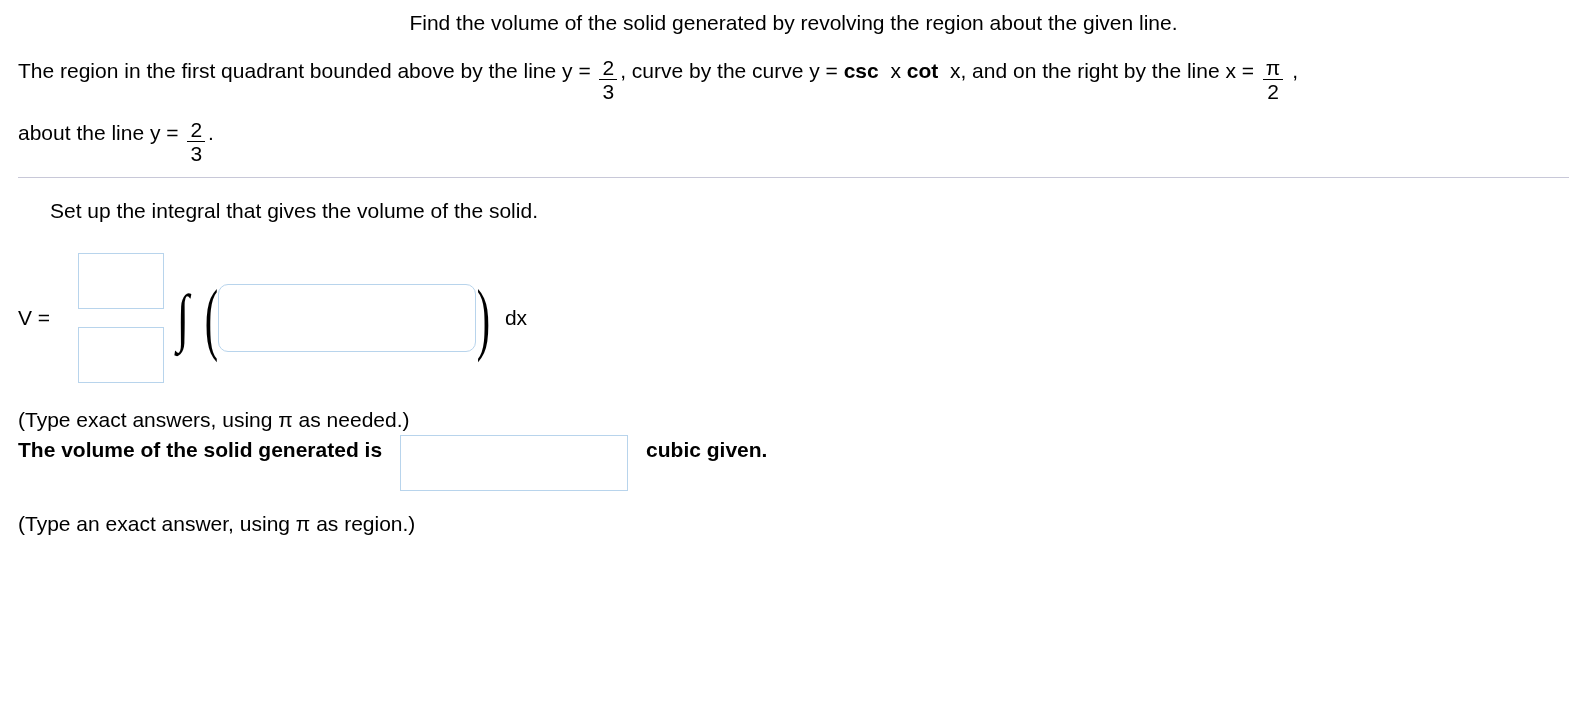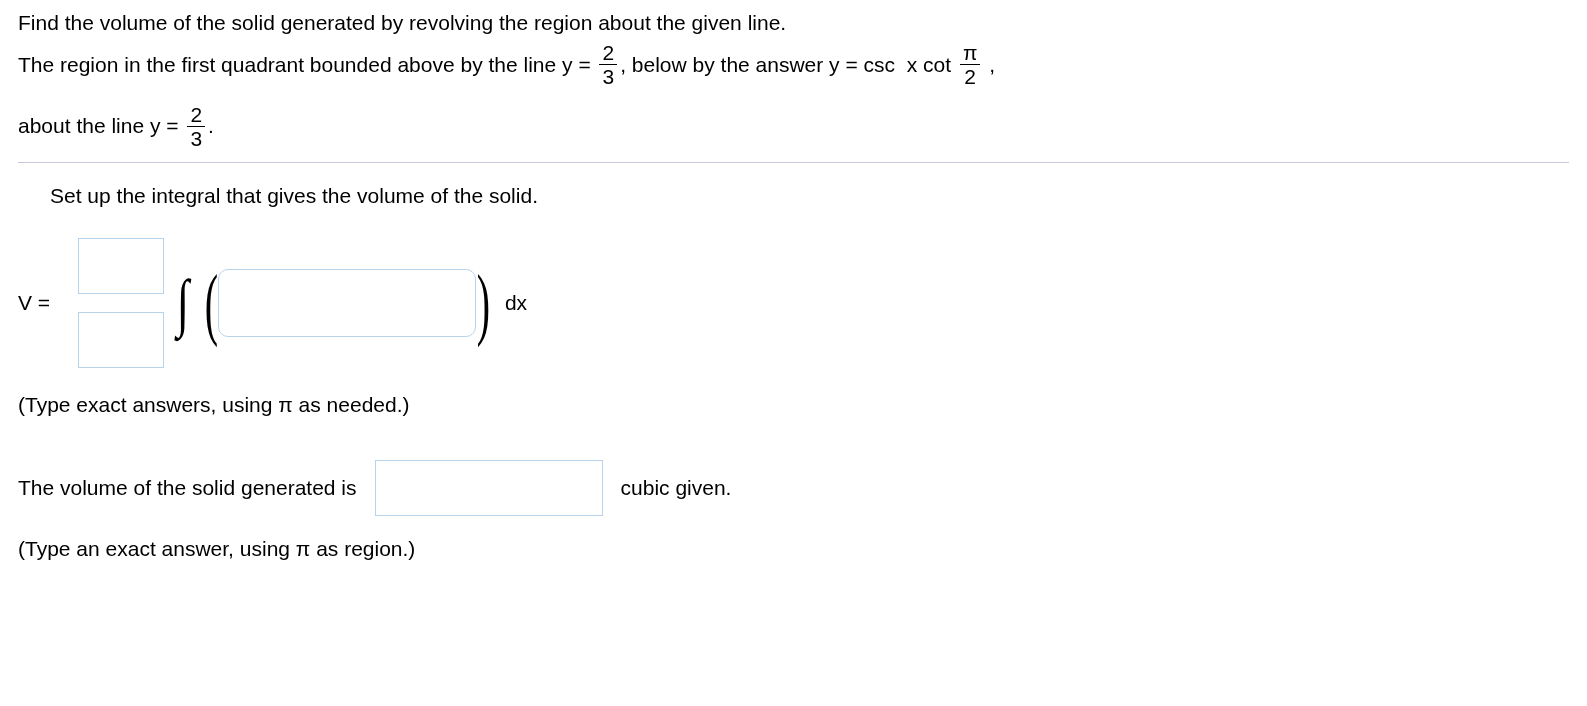--- a/index.html
+++ b/index.html
@@ -9,25 +9,25 @@
     }
     body {
       font-family: Arial, Helvetica, sans-serif;
       font-size: 21px;
       color: #000;
       background: #fff;
       padding: 8px 18px;
       line-height: 1.4;
     }
     .problem-text {
-      margin-bottom: 4px;
+      margin-bottom: 19px;
+      text-align: center;
     }
     .line {
       display: flex;
-      align-items: center;
       flex-wrap: wrap;
       gap: 0;
     }
     .line span {
       white-space: pre;
     }
     .frac {
       display: inline-flex;
       flex-direction: column;
       align-items: center;
@@ -36,21 +36,21 @@
       line-height: 1.1;
     }
     .frac .num {
       border-bottom: 1.5px solid #000;
       padding: 0 3px;
     }
     .frac .den {
       padding: 0 3px;
     }
     .bold {
-      font-weight: normal;
+      font-weight: bold;
     }
     hr.divider {
       border: none;
       border-top: 1px solid #c8c8d8;
       margin: 12px 0 18px 0;
     }
     .instruction {
       margin-bottom: 28px;
       margin-left: 32px;
     }
@@ -100,26 +100,26 @@
       width: 258px;
       height: 68px;
       border: 1px solid #b8d4ec;
       border-radius: 10px;
       margin: 0 -6px;
     }
     .dx {
       margin-left: 8px;
     }
     .hint {
-      margin-bottom: 40px;
     }
     .answer-row {
       display: flex;
-      align-items: center;
+      align-items: flex-start;
       margin-bottom: 18px;
+      font-weight: bold;
     }
     .answer-box {
       width: 228px;
       height: 56px;
       margin: 0 18px;
     }
     .spacer {
       height: 14px;
     }
   </style>
@@ -127,24 +127,25 @@
 <body>
 
 <div class="problem-text">Find the volume of the solid generated by revolving the region about the given line.</div>
 
 <div class="line">
   <span>The region in the first quadrant bounded above by the line y = </span>
   <span class="frac">
     <span class="num">2</span>
     <span class="den">3</span>
   </span>
-  <span>, below by the answer y = </span>
+  <span>, curve by the curve y = </span>
   <span class="bold">csc </span>
   <span> x </span>
   <span class="bold">cot </span>
+  <span> x, and on the right by the line x = </span>
   <span class="frac">
     <span class="num">π</span>
     <span class="den">2</span>
   </span>
   <span> ,</span>
 </div>
 
 <div class="spacer"></div>
 
 <div class="line">

